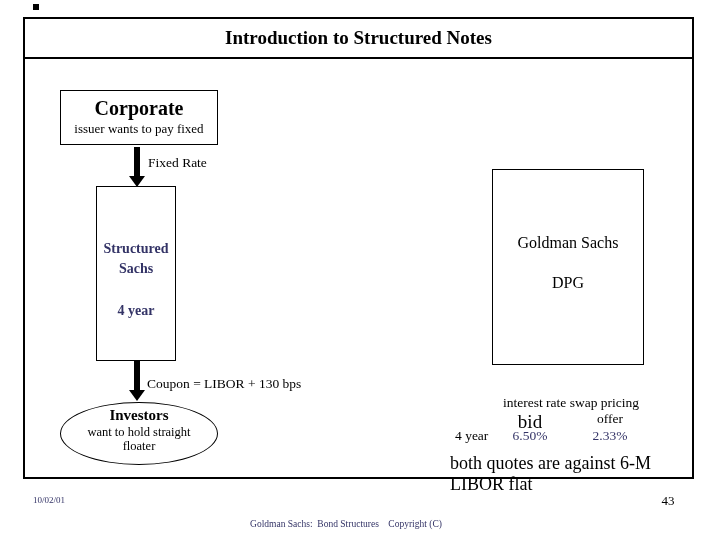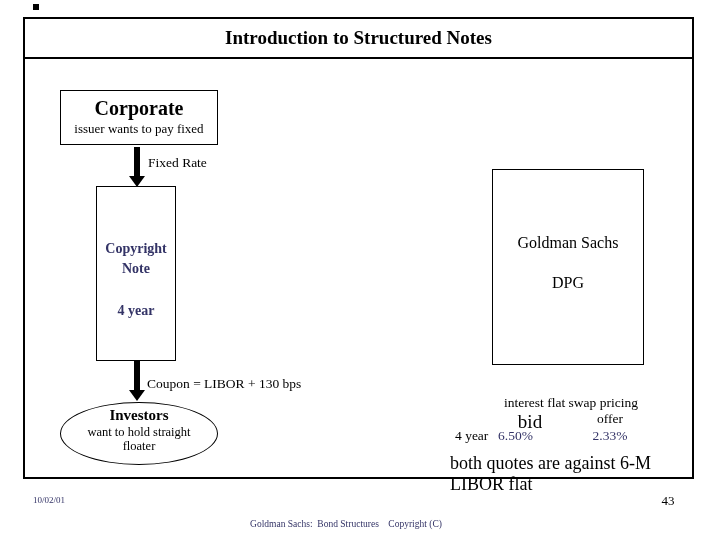--- a/index.html
+++ b/index.html
@@ -38,21 +38,21 @@
 
   .investors-ellipse { left:60px; top:402px; width:158px; height:63px; border:1.5px solid #000;
     border-radius:50%; text-align:center; padding-top:4px; }
   .investors-ellipse .box-title { font-size:15px; font-weight:bold; }
   .investors-ellipse .box-sub { font-size:12.5px; line-height:14px; width:122px; margin:1px auto 0; }
 
   .pricing-title { left:450px; top:395px; width:242px; text-align:center; font-size:13.5px; }
   .pricing-bid-h { left:498px; top:411px; width:64px; text-align:center; font-size:19px; }
   .pricing-offer-h { left:578px; top:411px; width:64px; text-align:center; font-size:13.5px; }
   .pricing-term { left:455px; top:428px; font-size:13.5px; }
-  .pricing-bid-v { left:498px; top:428px; width:64px; text-align:left; font-size:13.5px; color:#333366; }
+  .pricing-bid-v { left:498px; top:428px; width:64px; text-align:center; font-size:13.5px; color:#333366; }
   .pricing-offer-v { left:578px; top:428px; width:64px; text-align:center; font-size:13.5px; color:#333366; }
   .pricing-note { left:450px; top:453px; width:240px; font-size:18px; }
 
   .footer-date { left:33px; top:495px; font-size:9px; color:#333366; }
   .footer-copyright { left:225px; top:493px; width:242px; text-align:center; font-size:9.5px;
     line-height:12.5px; color:#333366; white-space:pre-wrap; }
   .page-number { left:650px; top:493px; width:36px; text-align:center; font-size:13px; }
 </style>
 </head>
 <body>
@@ -67,39 +67,39 @@
 <div class="abs corporate-box">
   <div class="box-title">Corporate</div>
   <div class="box-sub">issuer wants to pay fixed</div>
 </div>
 
 <div class="abs arrow-shaft shaft-1"></div>
 <div class="abs arrow-head head-1"></div>
 <div class="abs fixed-rate-label">Fixed Rate</div>
 
 <div class="abs structured-note-box">
-  <div>Copyright Note</div>
+  <div>Structured Sachs</div>
   <div class="term">4 year</div>
 </div>
 
 <div class="abs goldman-box">
   <div>Goldman Sachs</div>
   <div class="division">DPG</div>
 </div>
 
 <div class="abs arrow-shaft shaft-2"></div>
 <div class="abs arrow-head head-2"></div>
 <div class="abs coupon-label">Coupon = LIBOR + 130 bps</div>
 
 <div class="abs investors-ellipse">
   <div class="box-title">Investors</div>
   <div class="box-sub">want to hold straight floater</div>
 </div>
 
-<div class="abs pricing-title">interest flat swap pricing</div>
+<div class="abs pricing-title">interest rate swap pricing</div>
 <div class="abs pricing-bid-h">bid</div>
 <div class="abs pricing-offer-h">offer</div>
 <div class="abs pricing-term">4 year</div>
 <div class="abs pricing-bid-v">6.50%</div>
 <div class="abs pricing-offer-v">2.33%</div>
 <div class="abs pricing-note">both quotes are against 6-M LIBOR flat</div>
 
 <div class="abs footer-date">10/02/01</div>
 <div class="abs footer-copyright">
   <div>Goldman Sachs:  Bond Structures    Copyright (C)</div>

